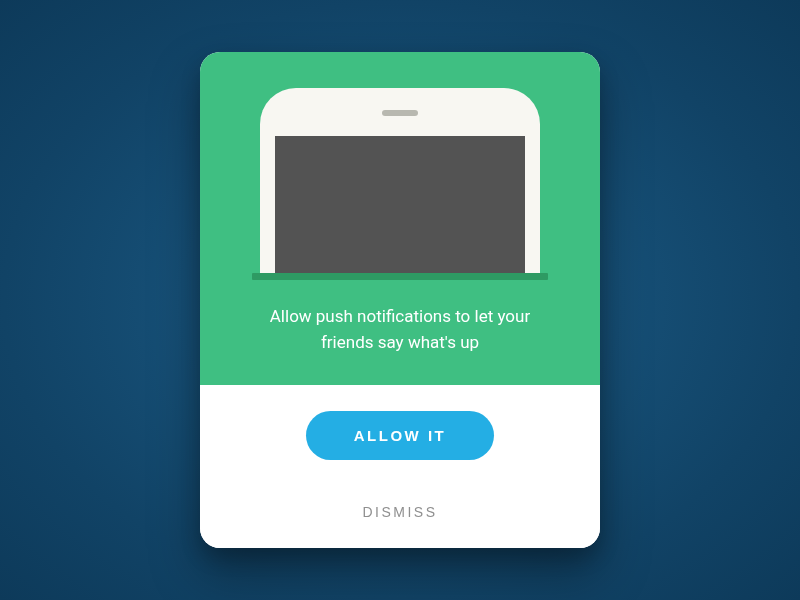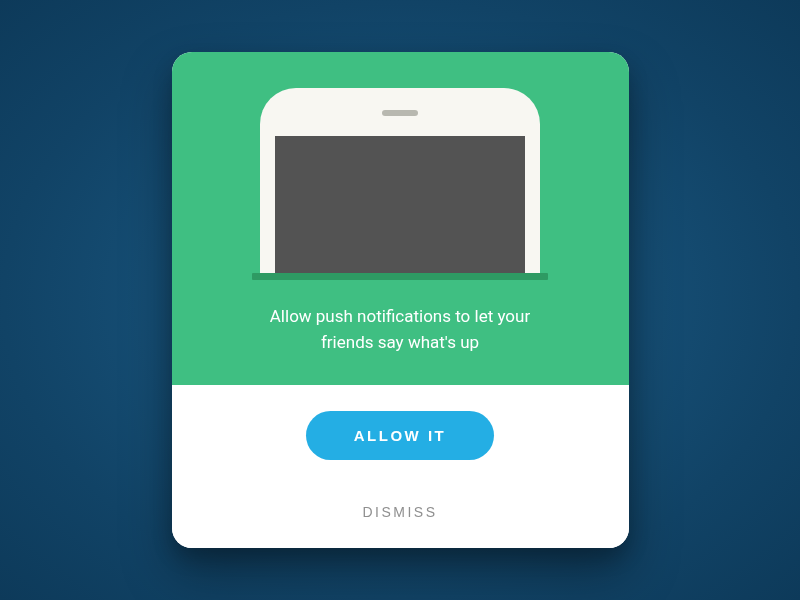--- a/index.html
+++ b/index.html
@@ -11,21 +11,21 @@
       width: 800px;
       height: 600px;
       background: radial-gradient(ellipse at center, #1c5e8a 0%, #114366 70%, #0d3a5a 100%);
       display: flex;
       align-items: center;
       justify-content: center;
       font-family: -apple-system, BlinkMacSystemFont, "Segoe UI", Roboto, Helvetica, Arial, sans-serif;
       overflow: hidden;
     }
     .card {
-      width: 457px;
+      width: 400px;
       border-radius: 20px;
       overflow: hidden;
       box-shadow: 0 25px 50px rgba(0,0,0,0.35), 0 10px 20px rgba(0,0,0,0.2);
       background: #ffffff;
     }
     .hero {
       background: #3fbf82;
       padding: 36px 30px 30px 30px;
       display: flex;
       flex-direction: column;

